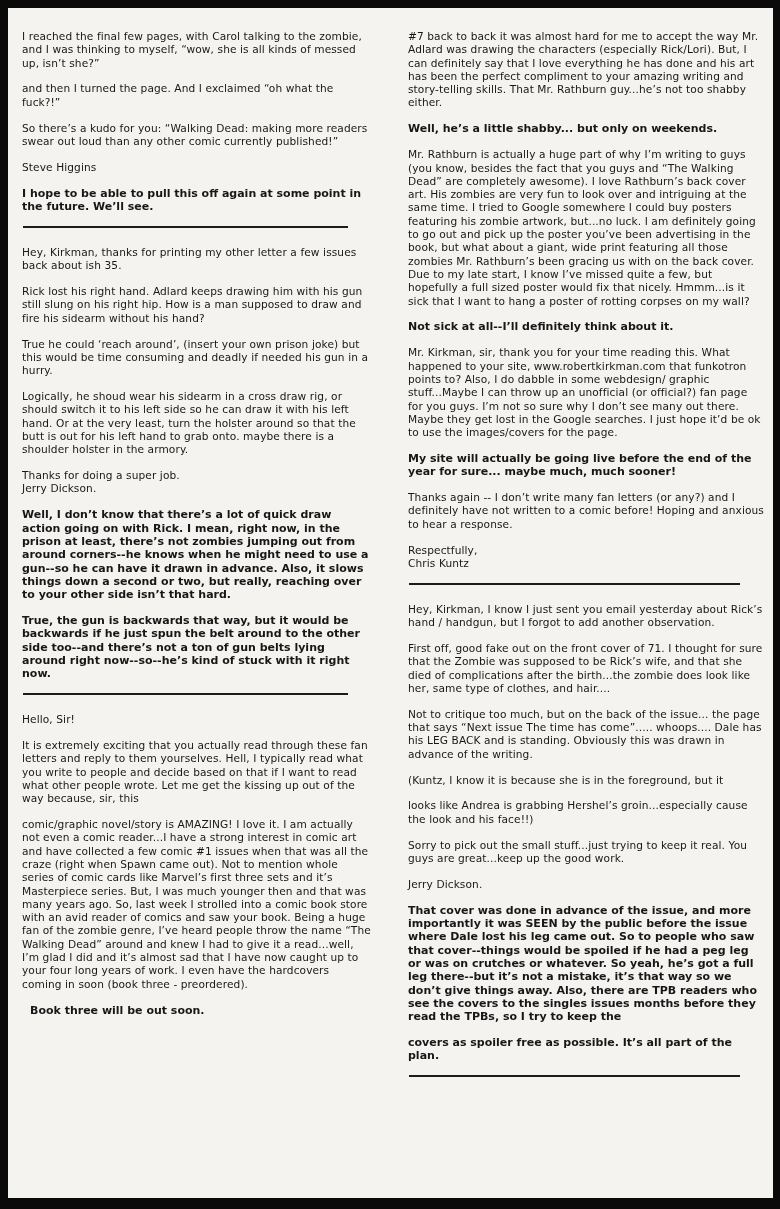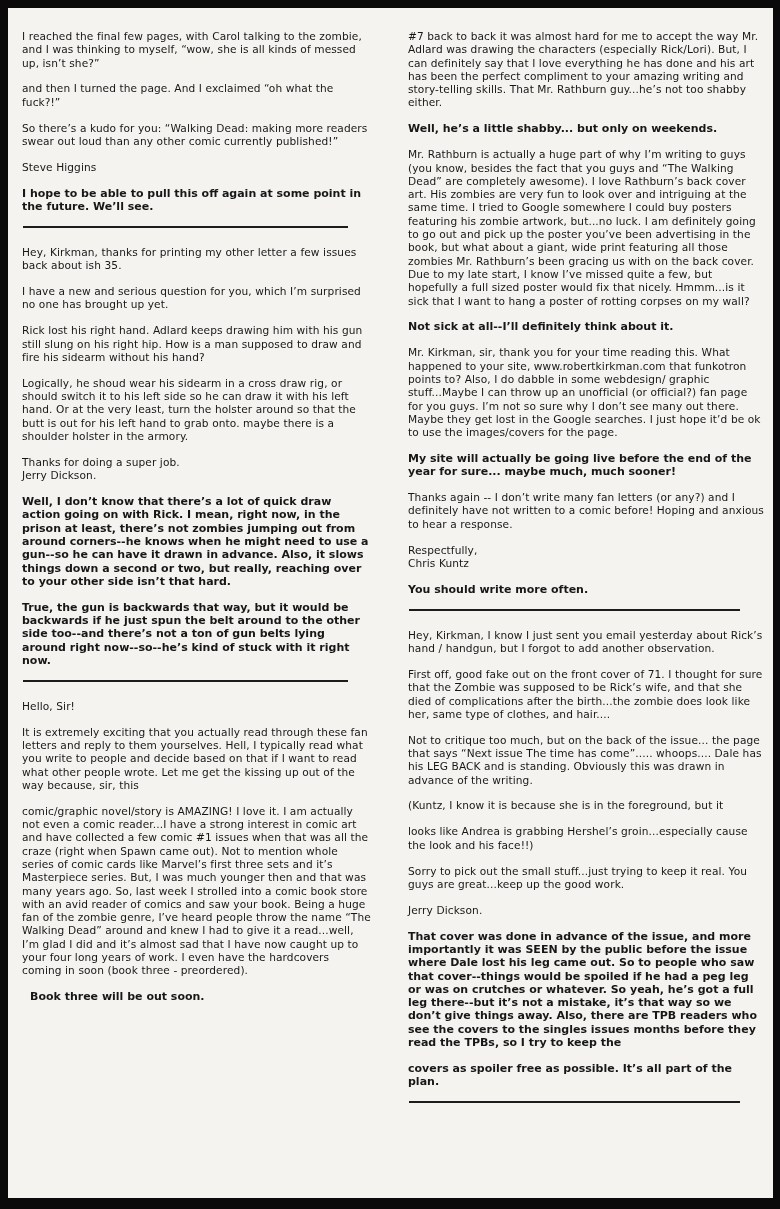--- a/index.html
+++ b/index.html
@@ -63,22 +63,22 @@
   <div class="page">
     <div class="cols">
       <div class="col col0">
           <p class="para">I reached the final few pages, with Carol talking to the zombie, and I was thinking to myself, “wow, she is all kinds of messed up, isn’t she?”</p>
           <p class="para">and then I turned the page. And I exclaimed “oh what the fuck?!”</p>
           <p class="para">So there’s a kudo for you: “Walking Dead: making more readers swear out loud than any other comic currently published!”</p>
           <p class="para">Steve Higgins</p>
           <p class="bold">I hope to be able to pull this off again at some point in the future.  We’ll see.</p>
           <div class="rule"></div>
           <p class="para">Hey, Kirkman, thanks for printing my other letter a few issues back about ish 35.</p>
-          <p class="para">I have a new and serious question for you, which I’m surprised no one has brought up yet.</p>
           <p class="para">Rick lost his right hand. Adlard keeps drawing him with his gun still slung on his right hip. How is a man supposed to draw and fire his sidearm without his hand?</p>
+          <p class="para">True he could ‘reach around’, (insert your own prison joke) but this would be time consuming and deadly if needed his gun in a hurry.</p>
           <p class="para">Logically, he shoud wear his sidearm in a cross draw rig, or should switch it to his left side so he can draw it with his left hand. Or at the very least, turn the holster around so that the butt is out for his left hand to grab onto. maybe there is a shoulder holster in the armory.</p>
           <p class="para">Thanks for doing a super job.
 Jerry Dickson.</p>
           <p class="bold">Well, I don’t know that there’s a lot of quick draw action going on with Rick.  I mean, right now, in the prison at least, there’s not zombies jumping out from around corners--he knows when he might need to use a gun--so he can have it drawn in advance.  Also, it slows things down a second or two, but really, reaching over to your other side isn’t that hard.</p>
           <p class="bold">True, the gun is backwards that way, but it would be backwards if he just spun the belt around to the other side too--and there’s not a ton of gun belts lying around right now--so--he’s kind of stuck with it right now.</p>
           <div class="rule"></div>
           <p class="para">Hello, Sir!</p>
           <p class="para">It is extremely exciting that you actually read through these fan letters and reply to them yourselves.  Hell, I typically read what you write to people and decide based on that if I want to read what other people wrote.  Let me get the kissing up out of the way because, sir, this</p>
           <p class="para">comic/graphic novel/story is AMAZING!  I love it.  I am actually not even a comic reader...I have a strong interest in comic art and have collected a few comic #1 issues when that was all the craze (right when Spawn came out).  Not to mention whole series of comic cards like Marvel’s first three sets and it’s Masterpiece series.  But, I was much younger then and that was many years ago.  So, last week I strolled into a comic book store with an avid reader of comics and saw your book.  Being a huge fan of the zombie genre, I’ve heard people throw the name “The Walking Dead” around and knew I had to give it a read...well, I’m glad I did and it’s almost sad that I have now caught up to your four long years of work.  I even have the hardcovers coming in soon (book three - preordered).</p>
           <p class="bold indent">Book three will be out soon.</p>
@@ -86,21 +86,20 @@
       <div class="col col1">
           <p class="para">#7 back to back it was almost hard for me to accept the way Mr. Adlard was drawing the characters (especially Rick/Lori).  But, I can definitely say that I love everything he has done and his art has been the perfect compliment to your amazing writing and story-telling skills.  That Mr. Rathburn guy...he’s not too shabby either.</p>
           <p class="bold">Well, he’s a little shabby... but only on weekends.</p>
           <p class="para">Mr. Rathburn is actually a huge part of why I’m writing to guys (you know, besides the fact that you guys and “The Walking Dead” are completely awesome).  I love Rathburn’s back cover art.  His zombies are very fun to look over and intriguing at the same time.  I tried to Google somewhere I could buy posters featuring his zombie artwork, but...no luck.  I am definitely going to go out and pick up the poster you’ve been advertising in the book, but what about a giant, wide print featuring all those zombies Mr. Rathburn’s been gracing us with on the back cover.  Due to my late start, I know I’ve missed quite a few, but hopefully a full sized poster would fix that nicely.  Hmmm...is it sick that I want to hang a poster of rotting corpses on my wall?</p>
           <p class="bold">Not sick at all--I’ll definitely think about it.</p>
           <p class="para">Mr. Kirkman, sir, thank you for your time reading this. What happened to your site, www.robertkirkman.com that funkotron points to?  Also, I do dabble in some webdesign/ graphic stuff...Maybe I can throw up an unofficial (or official?) fan page for you guys.  I’m not so sure why I don’t see many out there.  Maybe they get lost in the Google searches.  I just hope it’d be ok to use the images/covers for the page.</p>
           <p class="bold">My site will actually be going live before the end of the year for sure... maybe much, much sooner!</p>
           <p class="para">Thanks again -- I don’t write many fan letters (or any?) and I definitely have not written to a comic before!  Hoping and anxious to hear a response.</p>
           <p class="para">Respectfully,
 Chris Kuntz</p>
-          <p class="bold">You should write more often.</p>
           <div class="rule"></div>
           <p class="para">Hey, Kirkman, I know I just sent you email yesterday about Rick’s hand / handgun, but I forgot to add another observation.</p>
           <p class="para">First off, good fake out on the front cover of 71. I thought for sure that the Zombie was supposed to be Rick’s wife, and that she died of complications after the birth...the zombie does look like her, same type of clothes, and hair....</p>
           <p class="para">Not to critique too much, but on the back of the issue... the page that says “Next issue The time has come”..... whoops.... Dale has his LEG BACK and is standing. Obviously this was drawn in advance of the writing.</p>
           <p class="para">(Kuntz, I know it is because she is in the foreground, but it</p>
           <p class="para">looks like Andrea is grabbing Hershel’s groin...especially cause the look and his face!!)</p>
           <p class="para">Sorry to pick out the small stuff...just trying to keep it real. You guys are great...keep up the good work.</p>
           <p class="para">Jerry Dickson.</p>
           <p class="bold">That cover was done in advance of the issue, and more importantly it was SEEN by the public before the issue where Dale lost his leg came out.  So to people who saw that cover--things would be spoiled if he had a peg leg or was on crutches or whatever.  So yeah, he’s got a full leg there--but it’s not a mistake, it’s that way so we don’t give things away.  Also, there are TPB readers who see the covers to the singles issues months before they read the TPBs, so I try to keep the</p>
           <p class="bold">covers as spoiler free as possible.  It’s all part of the plan.</p>

